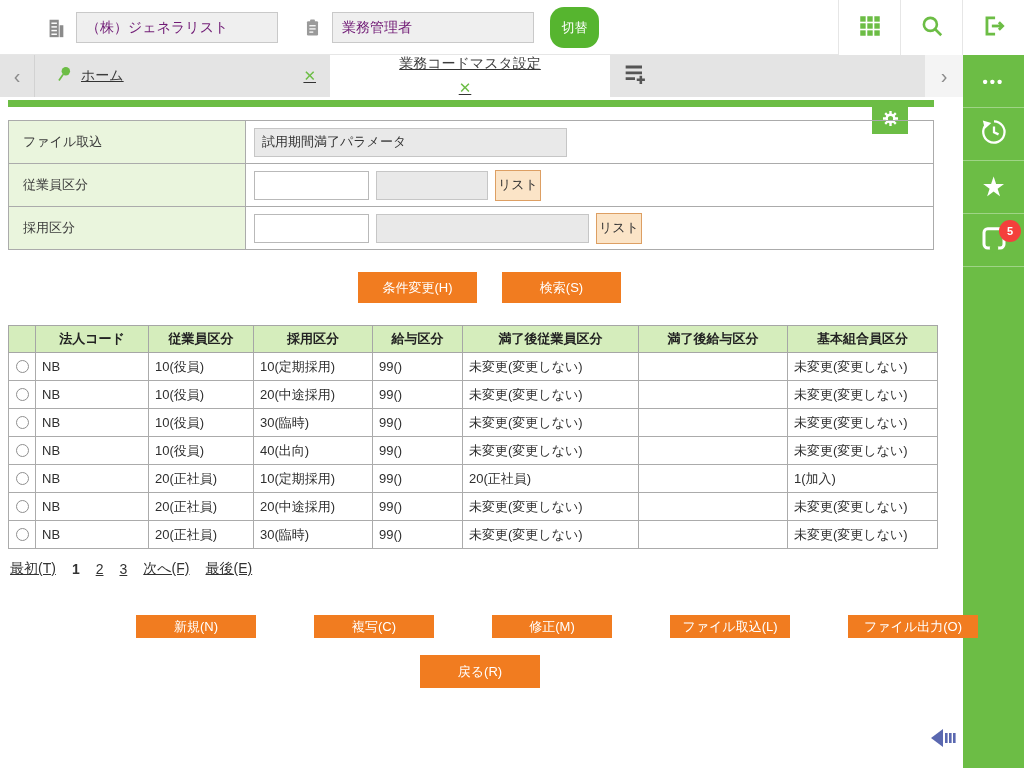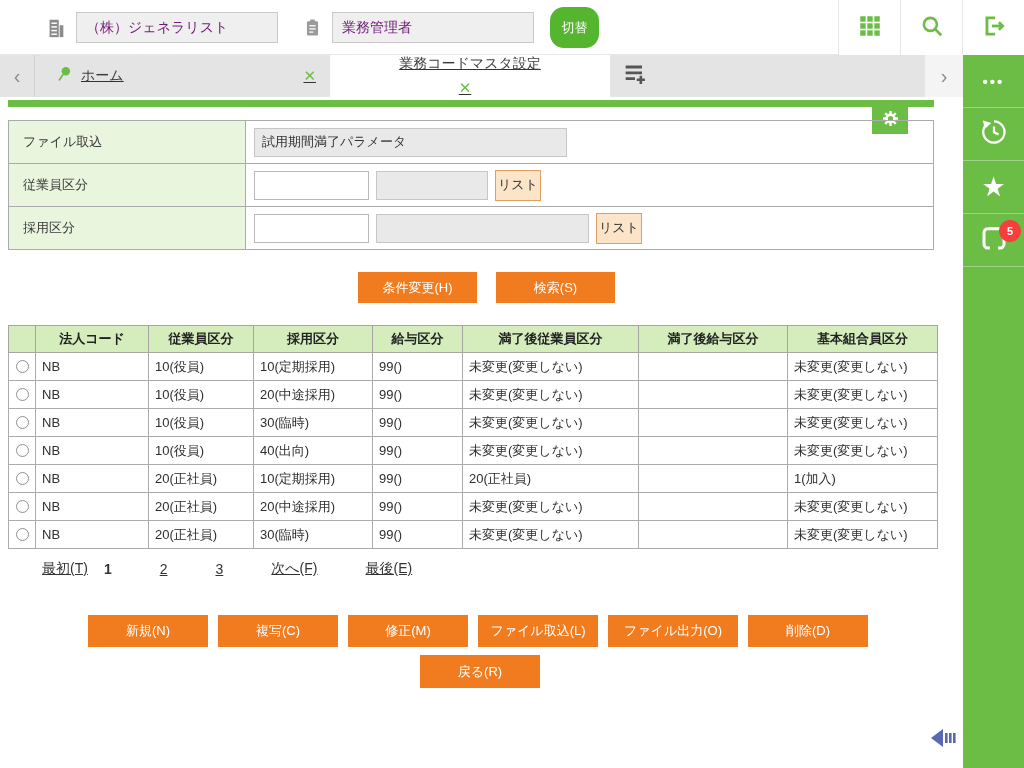--- a/index.html
+++ b/index.html
@@ -63,42 +63,42 @@
   .inp-ro{ height:29px; background:#e9e9e9; border:1px solid #c6c6c6; font-size:13px;
     padding:0 7px; color:#333; font-family:inherit; }
   .inp{ height:29px; background:#fff; border:1px solid #b9b9b9; font-size:13px;
     padding:0 7px; color:#333; font-family:inherit; }
   .list-btn{ height:31px; width:46px; background:#fbe4c7; border:1px solid #dd9f63;
     font-size:13px; color:#333; cursor:pointer; font-family:inherit; }
 
   
   .btn-orange{ background:#f17c20; color:#fff; border:none; font-size:13px;
     cursor:pointer; font-family:inherit; }
-  .search-row{ position:absolute; left:358px; top:175px; display:flex; gap:19px; }
+  .search-row{ position:absolute; left:358px; top:175px; display:flex; gap:25px; }
   .search-row .btn-orange{ width:119px; height:31px; }
 
   
   .data-table{ position:absolute; left:8px; top:228px; border-collapse:collapse; table-layout:fixed; }
   .data-table th{ background:#d5edbc; border:1px solid #a6a6a6; height:27px;
     font-size:13px; color:#222; font-weight:bold; }
   .data-table td{ background:#fff; border:1px solid #ababab; height:28px;
     font-size:13px; color:#2e2e2e; padding-left:6px; overflow:hidden; white-space:nowrap; }
   .data-table td.radio-cell{ padding:0; text-align:center; }
   .radio{ width:13px; height:13px; border:1px solid #8f8f8f; border-radius:50%;
     background:#fff; margin:0 auto; cursor:pointer; }
 
   
   .pagination{ position:absolute; left:10px; top:463px; font-size:14px; color:#333;
     display:flex; gap:16px; align-items:center; }
-  .pagination .plink{ text-decoration:underline; cursor:pointer;margin-left:32px; }
+  .pagination .plink{ text-decoration:underline; cursor:pointer; }
   .pagination .pcurrent{ font-weight:bold; }
 
   
   .action-row{ position:absolute; left:88px; top:518px; display:flex; gap:10px; }
-  .action-row .btn-orange{ width:120px; height:32px; }
+  .action-row .btn-orange{ width:120px; height:23px;margin-left:48px; }
   .action-row .btn-orange:nth-child(5){ width:130px; }
   .back-row{ position:absolute; left:420px; top:558px; }
   .back-row .btn-orange{ width:120px; height:33px; }
 
   .collapse-arrow{ position:absolute; left:930px; top:630px; cursor:pointer; }
 </style>
 </head>
 <body>
 
 <div class="app">

